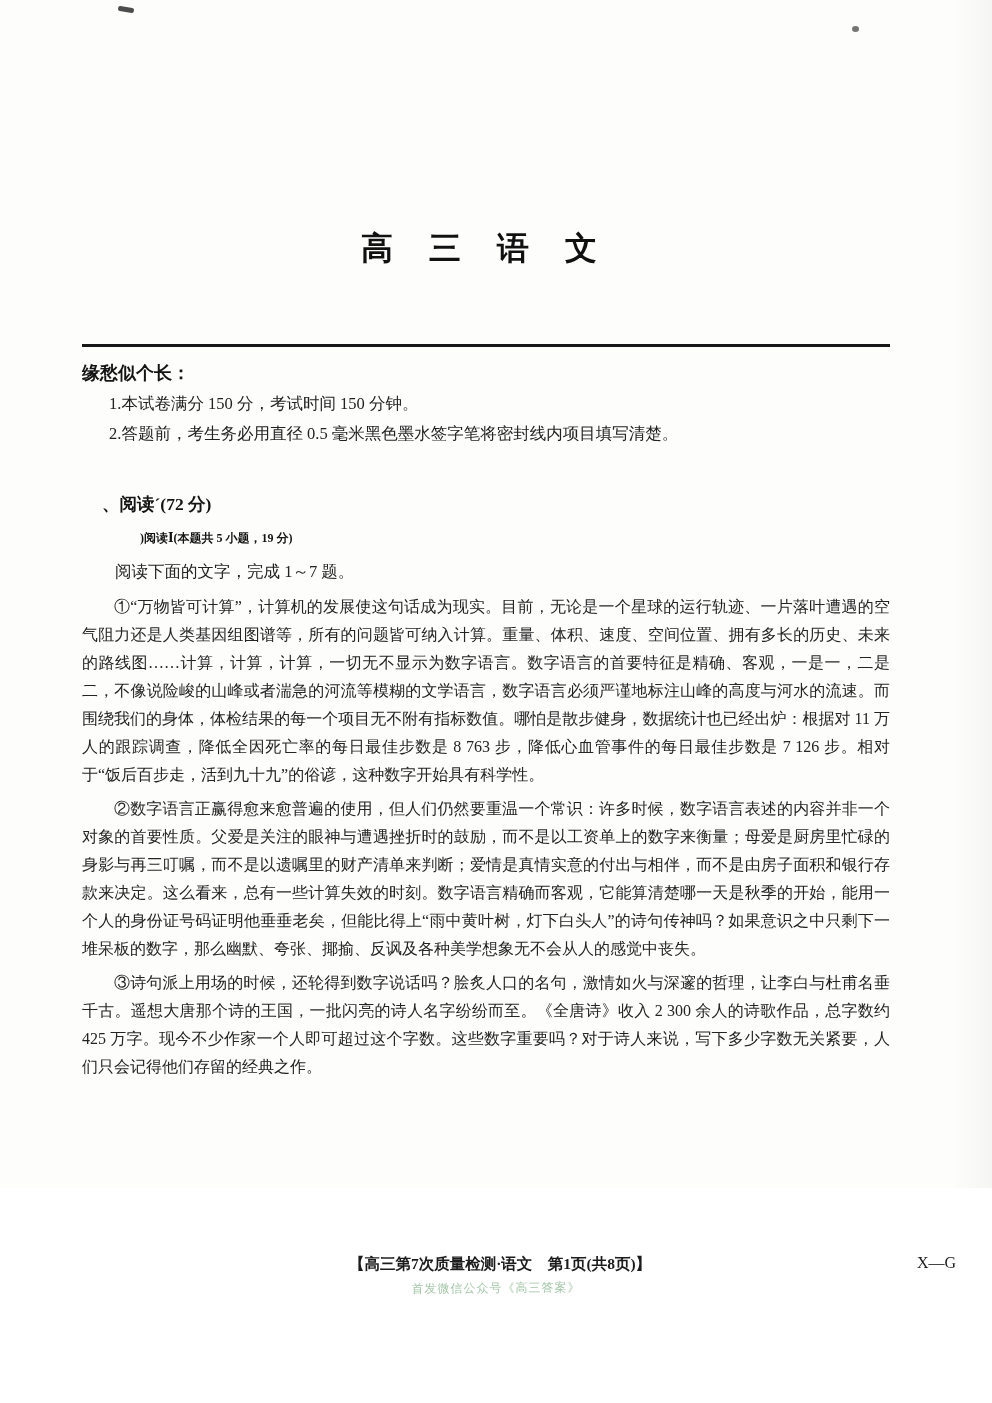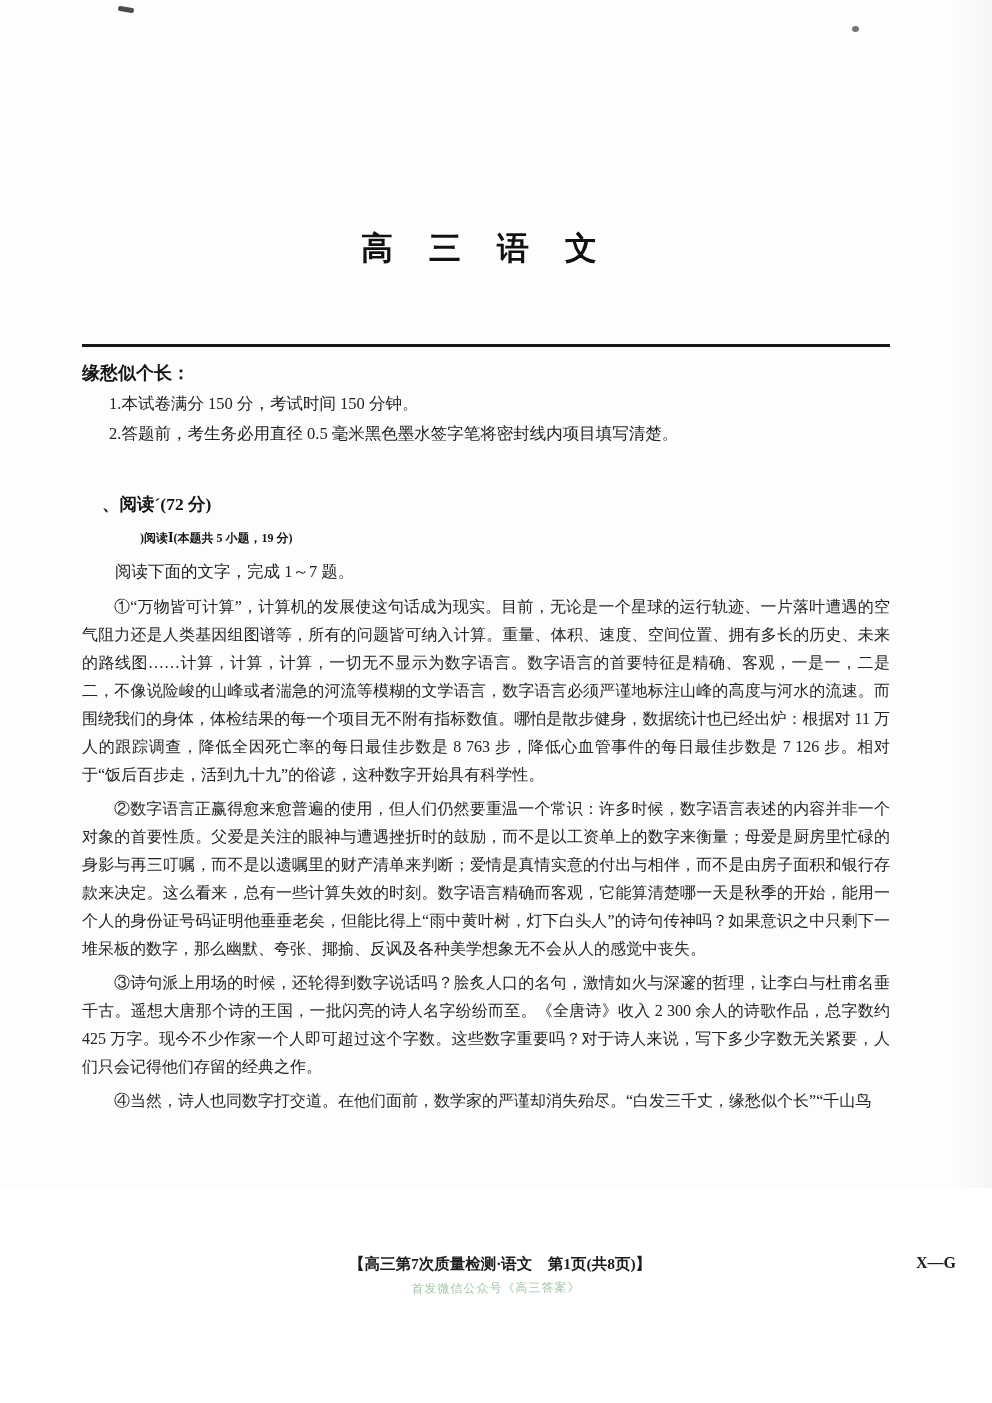--- a/index.html
+++ b/index.html
@@ -94,21 +94,21 @@
     top: 1254px; left: 110px; right: 102px;
     text-align: center;
     font-size: 15.5px;
     font-weight: bold;
     color: #1c1c1c;
   }
   .footer-right {
     position: absolute;
     top: 1254px; right: 36px;
     font-size: 16px;
-    font-weight: bold;
+    font-weight: normal;
     color: #1c1c1c;
   }
   .watermark {
     position: absolute;
     top: 1280px; left: 0; right: 0;
     text-align: center;
     font-size: 12px;
     color: rgba(110, 165, 120, 0.65);
     letter-spacing: 1px;
     transform: rotate(-0.5deg);
@@ -134,20 +134,19 @@
     </div>
   </section>
 
   <section class="reading">
     <div class="sec-head">、阅读´(72 分)</div>
     <div class="sub-head">)阅读Ⅰ(本题共 5 小题，19 分)</div>
     <div class="instruction">阅读下面的文字，完成 1～7 题。</div>
     <p class="para">①“万物皆可计算”，计算机的发展使这句话成为现实。目前，无论是一个星球的运行轨迹、一片落叶遭遇的空气阻力还是人类基因组图谱等，所有的问题皆可纳入计算。重量、体积、速度、空间位置、拥有多长的历史、未来的路线图……计算，计算，计算，一切无不显示为数字语言。数字语言的首要特征是精确、客观，一是一，二是二，不像说险峻的山峰或者湍急的河流等模糊的文学语言，数字语言必须严谨地标注山峰的高度与河水的流速。而围绕我们的身体，体检结果的每一个项目无不附有指标数值。哪怕是散步健身，数据统计也已经出炉：根据对 11 万人的跟踪调查，降低全因死亡率的每日最佳步数是 8 763 步，降低心血管事件的每日最佳步数是 7 126 步。相对于“饭后百步走，活到九十九”的俗谚，这种数字开始具有科学性。</p>
     <p class="para">②数字语言正赢得愈来愈普遍的使用，但人们仍然要重温一个常识：许多时候，数字语言表述的内容并非一个对象的首要性质。父爱是关注的眼神与遭遇挫折时的鼓励，而不是以工资单上的数字来衡量；母爱是厨房里忙碌的身影与再三叮嘱，而不是以遗嘱里的财产清单来判断；爱情是真情实意的付出与相伴，而不是由房子面积和银行存款来决定。这么看来，总有一些计算失效的时刻。数字语言精确而客观，它能算清楚哪一天是秋季的开始，能用一个人的身份证号码证明他垂垂老矣，但能比得上“雨中黄叶树，灯下白头人”的诗句传神吗？如果意识之中只剩下一堆呆板的数字，那么幽默、夸张、揶揄、反讽及各种美学想象无不会从人的感觉中丧失。</p>
     <p class="para">③诗句派上用场的时候，还轮得到数字说话吗？脍炙人口的名句，激情如火与深邃的哲理，让李白与杜甫名垂千古。遥想大唐那个诗的王国，一批闪亮的诗人名字纷纷而至。《全唐诗》收入 2 300 余人的诗歌作品，总字数约 425 万字。现今不少作家一个人即可超过这个字数。这些数字重要吗？对于诗人来说，写下多少字数无关紧要，人们只会记得他们存留的经典之作。</p>
-    <p class="para">④当然，诗人也同数字打交道。在他们面前，数学家的严谨却消失殆尽。“白发三千丈，缘愁似个长”“千山鸟</p>
   </section>
 
   <div class="footer">【高三第7次质量检测·语文　第1页(共8页)】</div>
   <div class="footer-right">X—G</div>
   <div class="watermark">首发微信公众号《高三答案》</div>
 
 </div>
 
 </body></html>

